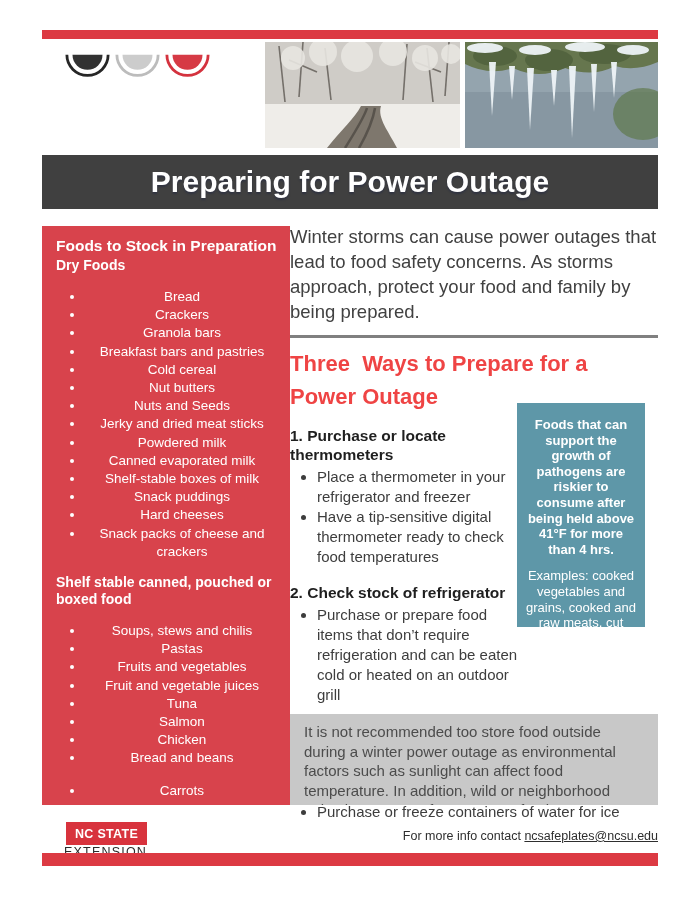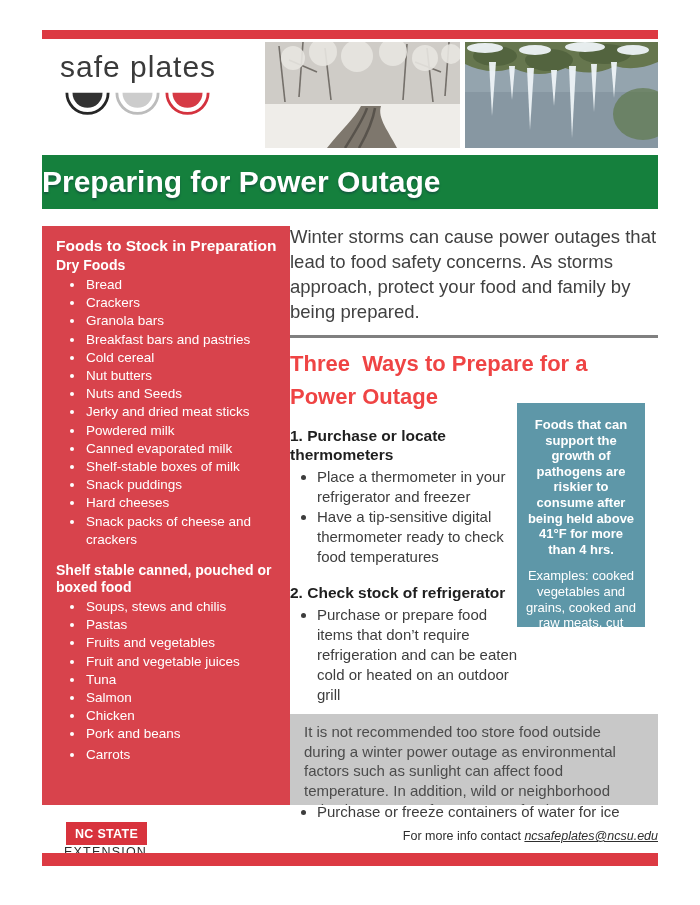--- a/index.html
+++ b/index.html
@@ -15,32 +15,32 @@
   .logo-block { position:absolute; left:18px; top:10px; width:200px; }
   .logo-text { font-size:30px; font-weight:400; color:#3a3a3a; letter-spacing:1px; line-height:1; margin-bottom:8px; }
   .bowls { display:flex; gap:3px; margin-left:4px; }
   .photo { position:absolute; top:0; height:106px; overflow:hidden; }
   .photo-road { left:223px; width:195px; }
   .photo-icicles { left:423px; width:193px; }
   .photo svg { display:block; width:100%; height:100%; }
   
   .title-banner {
     position:absolute; left:42px; top:155px; width:616px; height:54px;
-    background:#15803d; color:#ffffff; font-weight:bold; font-size:30px;
-    line-height:54px; text-shadow:0 2px 2px rgba(20,30,70,0.35);
+    background:#404040; color:#ffffff; font-weight:bold; font-size:30px;
+    text-align:center; line-height:54px; text-shadow:0 2px 2px rgba(20,30,70,0.35);
   }
   
   .sidebar {
     position:absolute; left:42px; top:226px; width:248px; height:579px;
     background:#d8434c; color:#ffffff; padding:11px 12px 0 14px; overflow:hidden;
   }
   .sidebar-title { font-size:15.5px; font-weight:bold; line-height:18px; margin-bottom:2px; }
   .sidebar-section-heading { font-size:14px; font-weight:bold; line-height:17px; margin-top:0; }
   .sidebar-section + .sidebar-section .sidebar-section-heading { margin-top:13px; }
-  .sidebar ul { list-style:disc outside; padding-left:29px; margin-top:2px; }
+  .sidebar ul { list-style:disc outside; padding-left:29px; margin-top:14px;text-align:center; }
   .sidebar li { font-size:13.5px; line-height:18.2px; padding-left:1px; }
   
   .main { position:absolute; left:290px; top:222px; width:368px; }
   .intro { font-size:18.5px; line-height:25px; color:#414141; padding-top:2px; }
   .rule { height:3px; background:#808080; margin:11px 0 9px; }
   .blue-heading { font-size:22px; line-height:33px; font-weight:bold; color:#ef4444; white-space:pre-wrap; margin-bottom:13px; }
   .step-heading { font-size:15.5px; line-height:19px; font-weight:bold; color:#1f1f1f; white-space:pre-wrap; }
   .step ul { list-style:disc outside; padding-left:27px; margin:3px 0 16px; }
   .step li { font-size:15px; line-height:20px; color:#3d3d3d; }
   .step-narrow { width:236px; }
@@ -58,33 +58,32 @@
     padding:8px 12px 0 14px; overflow:hidden;
   }
   
   .footer-brand { position:absolute; left:54px; top:822px; display:flex; align-items:flex-end;flex-direction:column; }
   .ncstate-block {
     background:#d8333d; color:#ffffff; font-weight:bold; font-size:12.5px;
     padding:5px 9px 4px; letter-spacing:0.3px;
   }
   .extension-label { color:#2b2b2b; font-size:12.5px; letter-spacing:1.2px; margin-left:10px; font-weight:400; }
   .footer-contact { position:absolute; right:42px; top:829px; font-size:12.5px; color:#2e2e2e; }
-  .footer-contact .email { text-decoration:underline; color:#2e2e2e; cursor:pointer;font-style:italic; }
+  .footer-contact .email { text-decoration:underline; color:#2e2e2e; cursor:pointer; }
   .bottom-red-bar { position:absolute; left:42px; top:853px; width:616px; height:13px; background:#dc3a43; }
 </style>
 </head>
 <body>
 
 <div class="page">
 
   <div class="top-red-bar"></div>
 
   <div class="masthead">
     <div class="logo-block">
-      <div class="logo-text">safe plates</div>
       <div class="bowls">
         <span>
           <svg width="47" height="30" viewBox="0 0 50 32">
             <path d="M3 3 A22 22 0 0 0 47 3" fill="none" stroke="#262626" stroke-width="3"></path>
             <path d="M9 3 A16 16 0 0 0 41 3 Z" fill="#323232"></path>
           </svg>
         </span>
         <span>
           <svg width="47" height="30" viewBox="0 0 50 32">
             <path d="M3 3 A22 22 0 0 0 47 3" fill="none" stroke="#bcbcbc" stroke-width="3"></path>
@@ -182,21 +181,21 @@
     <div class="sidebar-section">
       <div class="sidebar-section-heading">Shelf stable canned, pouched or boxed food</div>
       <ul>
           <li>Soups, stews and chilis</li>
           <li>Pastas</li>
           <li>Fruits and vegetables</li>
           <li>Fruit and vegetable juices</li>
           <li>Tuna</li>
           <li>Salmon</li>
           <li>Chicken</li>
-          <li>Pork and beans</li>
+          <li>Bread and beans</li>
         </ul>
     </div>
     <div class="sidebar-section">
       <ul>
           <li>Carrots</li>
         </ul>
     </div>
   </aside>
 
   <main class="main">

